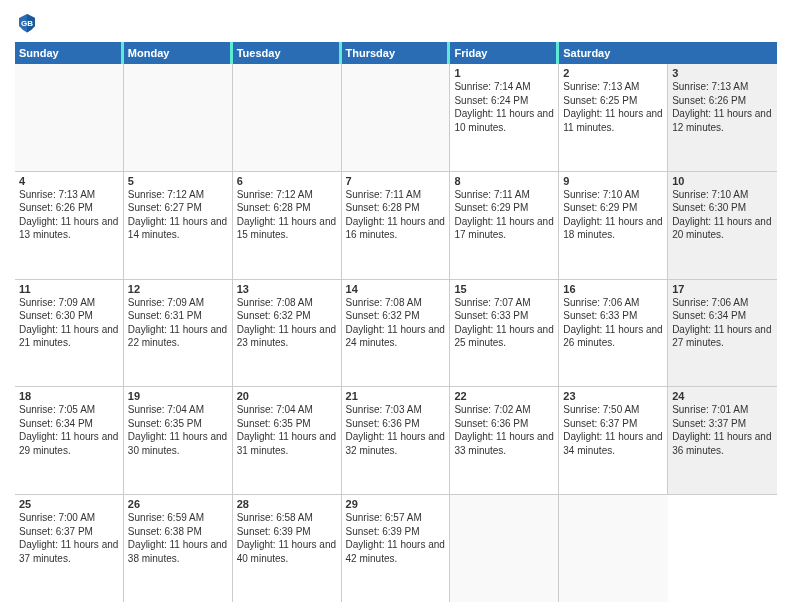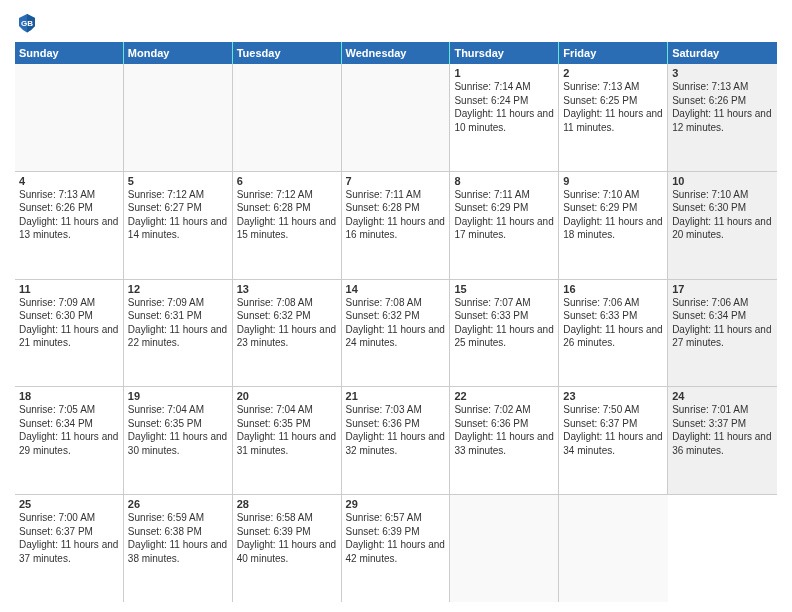--- a/index.html
+++ b/index.html
@@ -61,21 +61,21 @@
     .cal-header-row {
       display: grid;
       grid-template-columns: repeat(7, 1fr);
       background: #2a6db5;
     }
     .cal-header-cell {
       color: #fff;
       font-size: 11px;
       font-weight: bold;
       padding: 5px 4px;
-      border-right: 1px solid #5eead4;
+      border-right: 3px solid #5eead4;
       text-align: left;
     }
     .cal-header-cell:last-child { border-right: none; }
     .cal-body {
       flex: 1;
       display: flex;
       flex-direction: column;
     }
     .cal-row {
       display: grid;
@@ -127,21 +127,20 @@
       <div class="calendar-title"></div>
       <div class="calendar-subtitle"></div>
     </div>
   </div>
 
   <div class="calendar">
     <div class="cal-header-row">
     <div class="cal-header-cell">Sunday</div>
         <div class="cal-header-cell">Monday</div>
         <div class="cal-header-cell">Tuesday</div>
-        <div class="cal-header-cell">Wednesday</div>
         <div class="cal-header-cell">Thursday</div>
         <div class="cal-header-cell">Friday</div>
         <div class="cal-header-cell">Saturday</div>
       </div>
     <div class="cal-body">
     <div class="cal-row">
           <div class="cal-cell empty"></div>
           <div class="cal-cell empty"></div>
           <div class="cal-cell empty"></div>
           <div class="cal-cell empty"></div>

